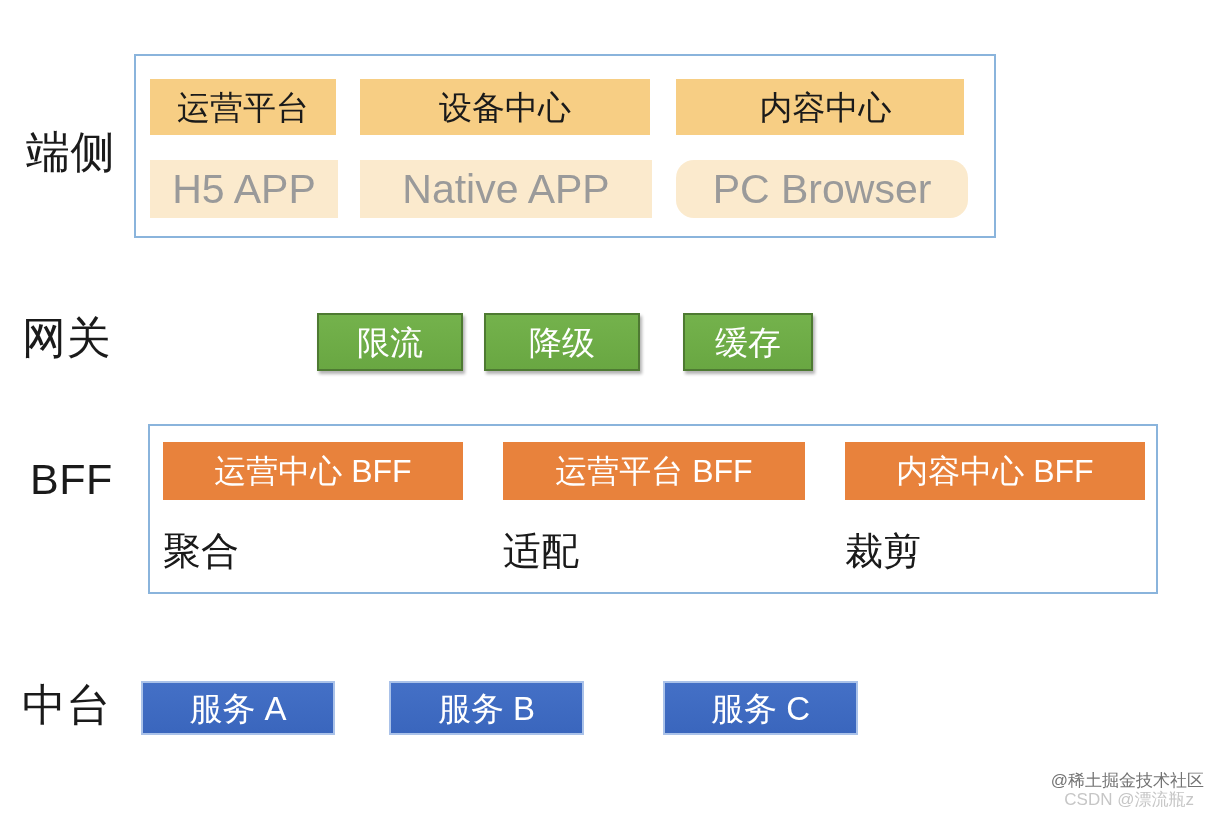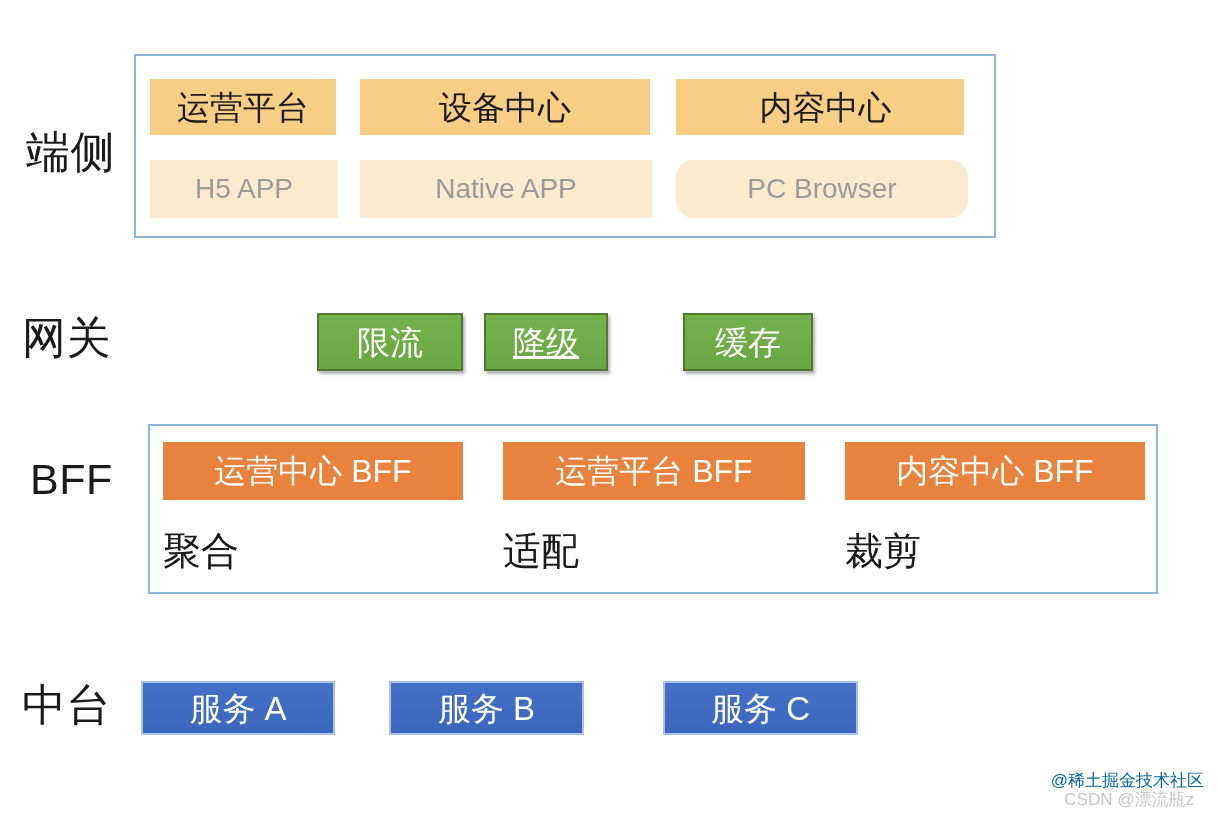--- a/index.html
+++ b/index.html
@@ -57,21 +57,21 @@
 
   .chip-app {
     background: #f7ce84;
     color: #1a1a1a;
     font-size: 33px;
     height: 56px;
   }
   .chip-device {
     background: #fbeacd;
     color: #9a9a9a;
-    font-size: 28px;
+    font-size: 41px;
     height: 58px;
   }
 
   
   #chip-ops-platform     { left: 150px; top: 79px;  width: 186px; }
   #chip-device-center    { left: 360px; top: 79px;  width: 290px; }
   #chip-content-center   { left: 676px; top: 79px;  width: 288px; padding-left: 11px; }
 
   
   #chip-h5-app           { left: 150px; top: 160px; width: 188px; }
@@ -90,21 +90,21 @@
     display: flex;
     align-items: center;
     justify-content: center;
     line-height: 1;
     white-space: nowrap;
     box-shadow: 2px 3px 3px rgba(0,0,0,0.30);
     top: 313px;
   }
   #chip-route      { left: 152px; width: 145px; }
   #chip-ratelimit  { left: 317px; width: 146px; }
-  #chip-degrade    { left: 484px; width: 124px; text-decoration: underline; }
+  #chip-degrade    { left: 484px; width: 156px; }
   #chip-cache      { left: 683px; width: 130px; }
 
   
   #bff-container { left: 148px; top: 424px; width: 1010px; height: 170px; }
 
   .chip-bff {
     position: absolute;
     box-sizing: border-box;
     background: #e8823c;
     color: #ffffff;
@@ -158,21 +158,21 @@
   .watermark {
     position: absolute;
     white-space: nowrap;
     line-height: 1;
     pointer-events: none;
   }
   #watermark-juejin {
     right: 14px;
     top: 772px;
     font-size: 17px;
-    color: #0369a1;
+    color: #737373;
   }
   #watermark-csdn {
     right: 24px;
     top: 791px;
     font-size: 17px;
     color: #c6c6c6;
   }
 </style>
 </head>
 <body>

